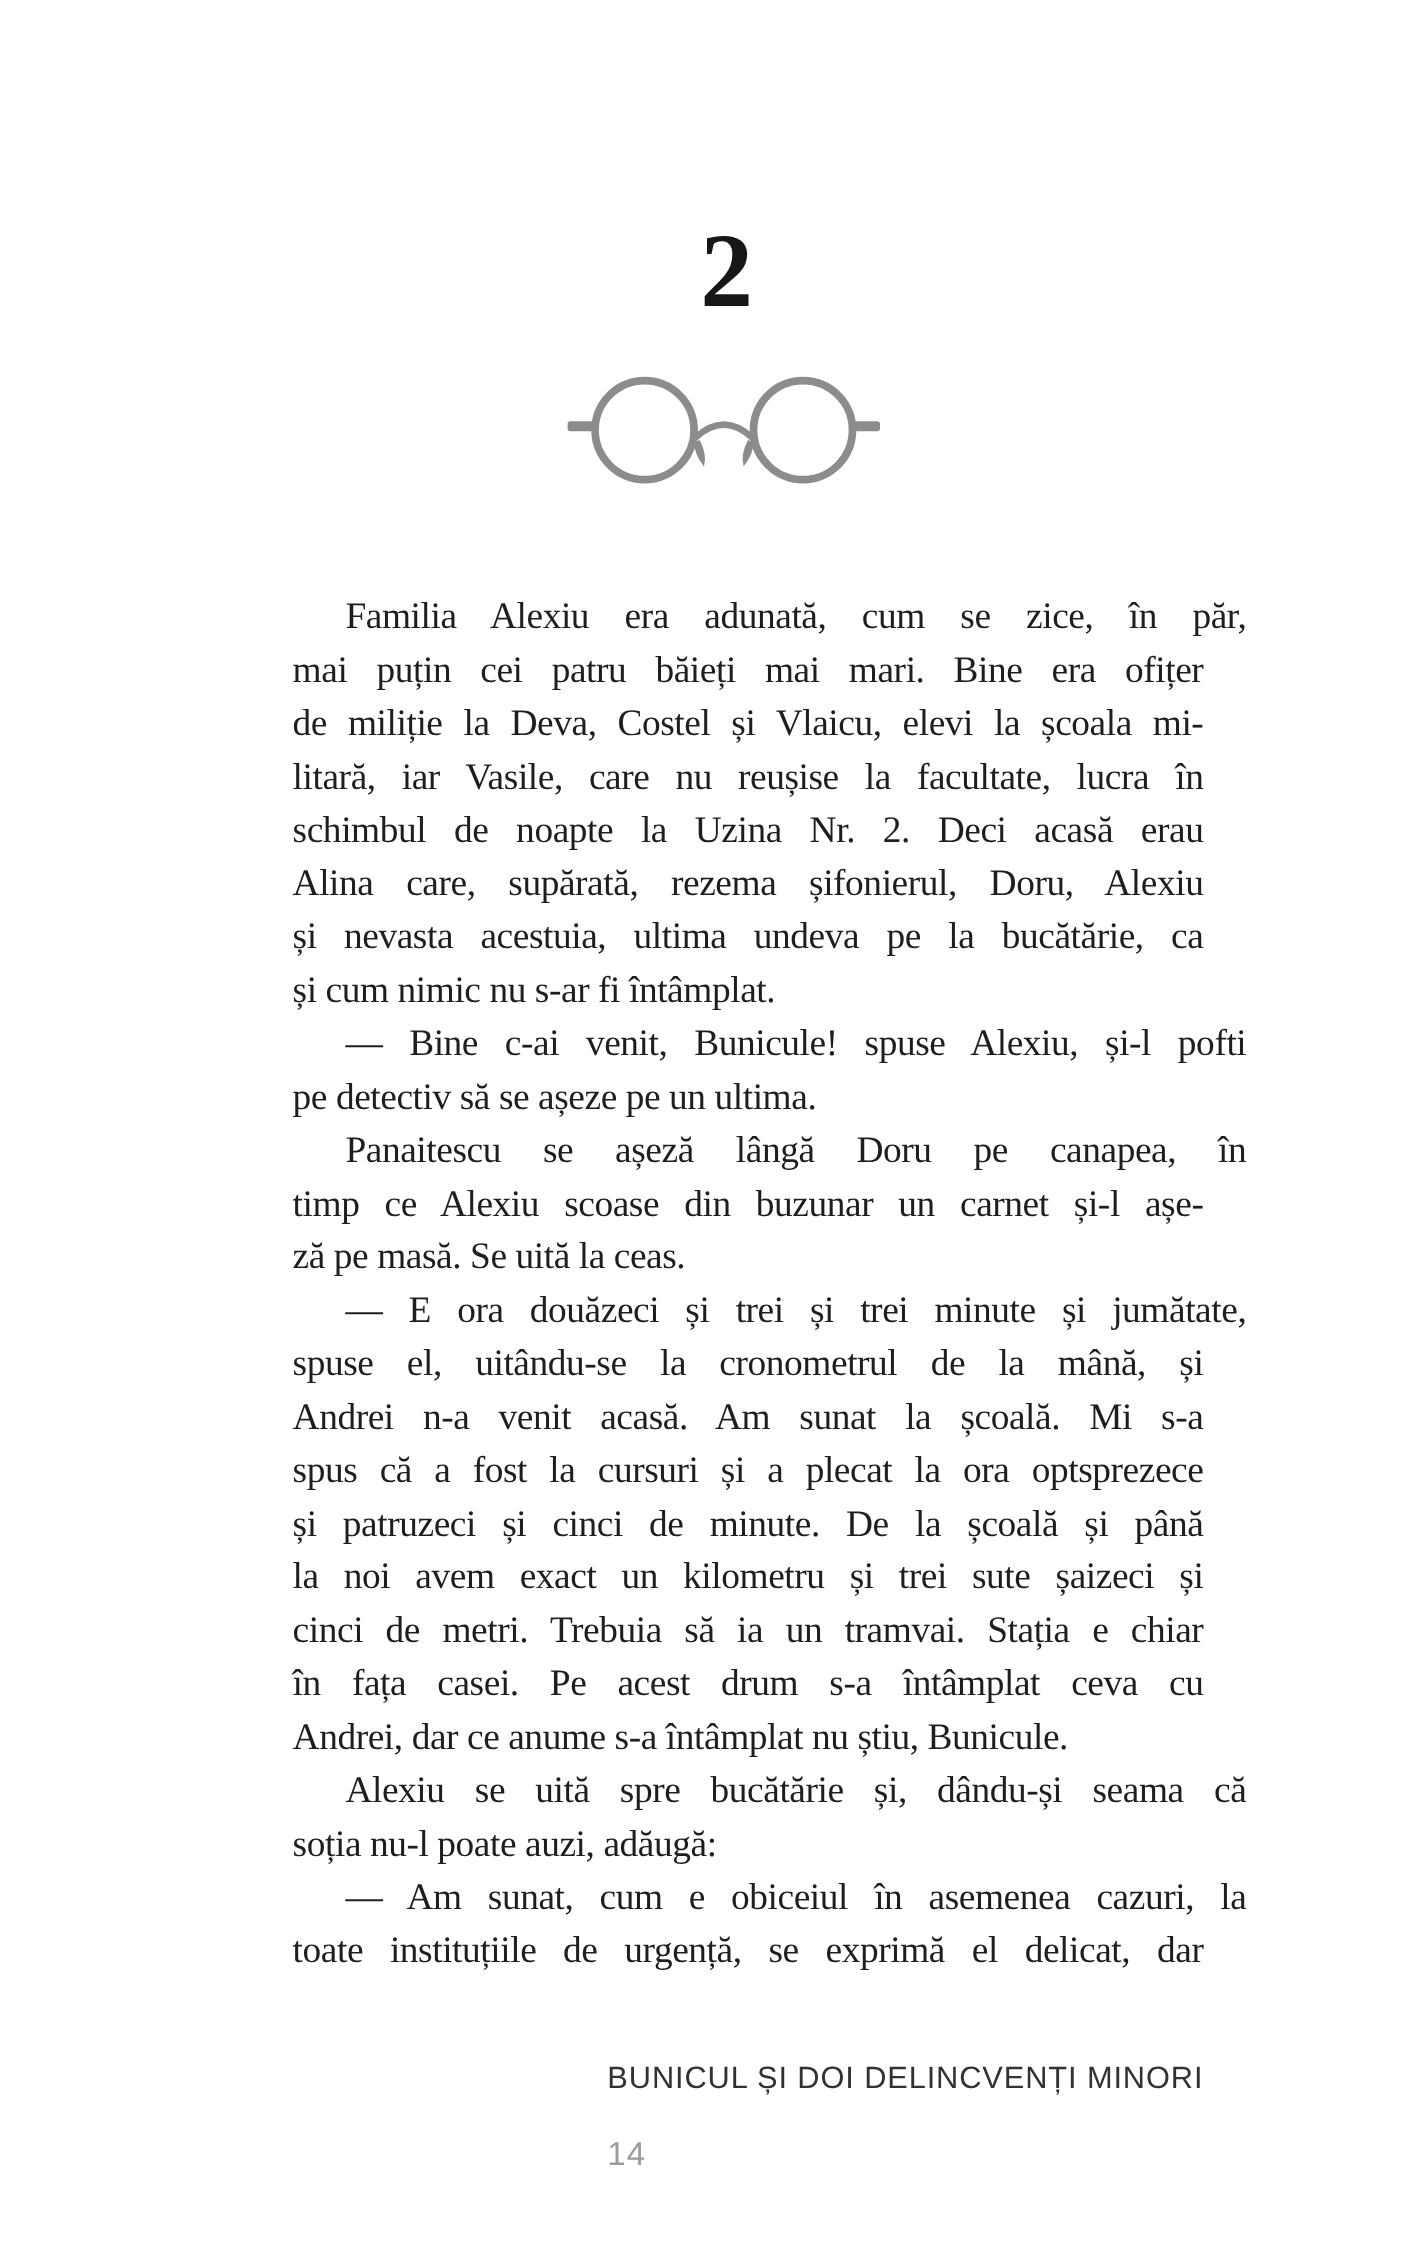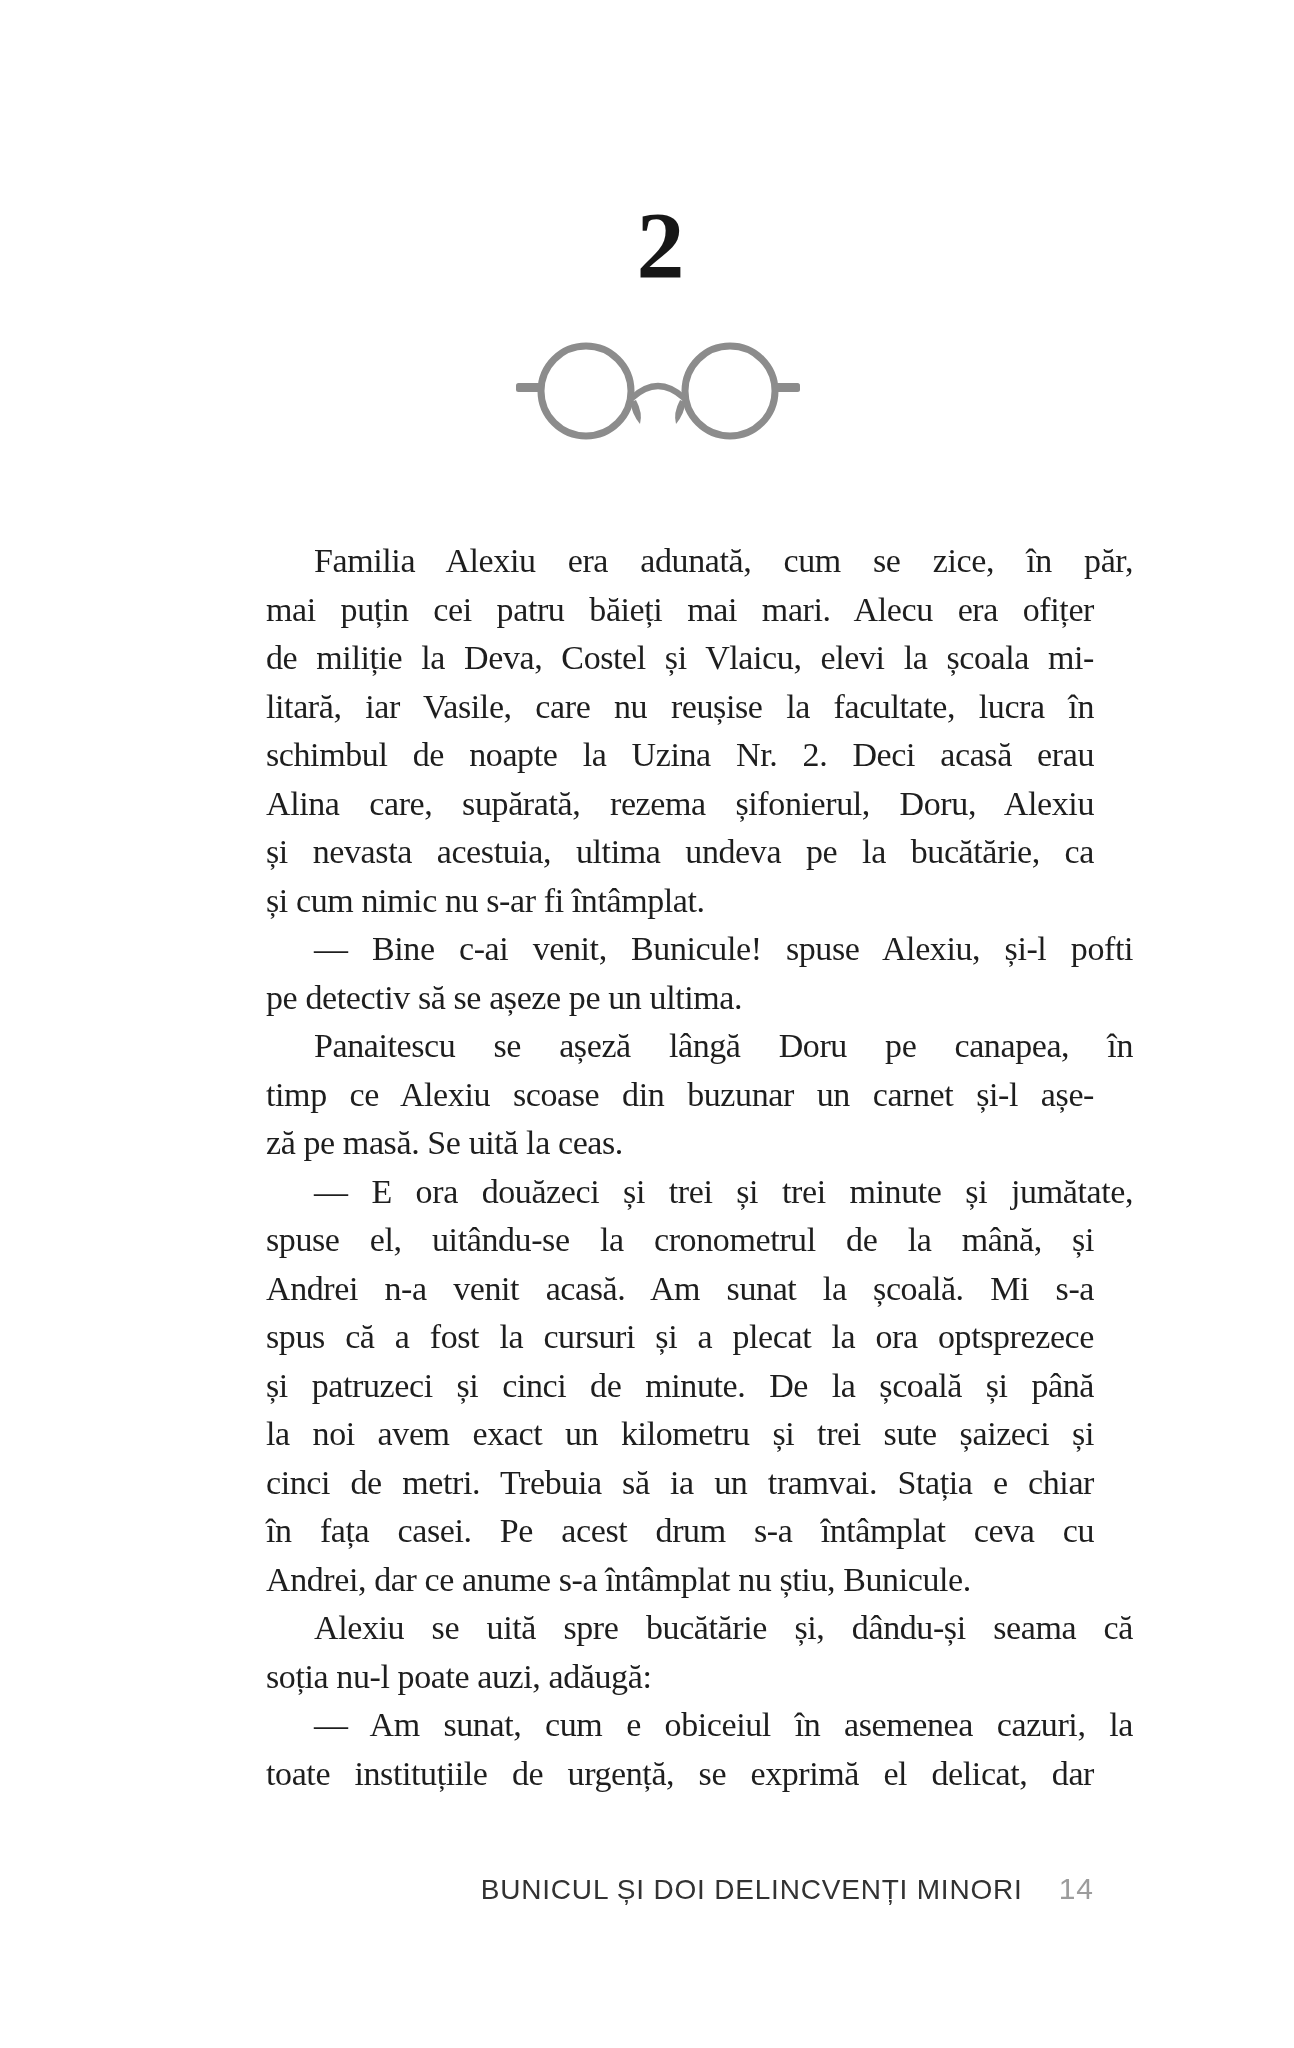--- a/index.html
+++ b/index.html
@@ -61,20 +61,21 @@
   }
   
   .footer {
     position: absolute;
     top: 1872px;
     right: 200px;
     display: flex;
     align-items: baseline;
     gap: 36px;
     font-family: "Liberation Sans", "DejaVu Sans", sans-serif;
+    flex-direction: column;
   }
   .running-title {
     font-size: 28px;
     line-height: 34px;
     letter-spacing: 0.8px;
     color: var(--footer-title, #323232);
     font-weight: 400;
   }
   .page-number {
     font-size: 30px;
@@ -100,21 +101,21 @@
       <path d="M 124 64 Q 150 40 176 64" fill="none" stroke="#8c8c8c" stroke-width="6" stroke-linecap="round"></path>
       <rect x="8" y="49" width="26" height="9" rx="2.5" fill="#8c8c8c"></rect>
       <rect x="266" y="49" width="26" height="9" rx="2.5" fill="#8c8c8c"></rect>
       <path d="M 128 66 q 7 13 4 24 q -9 -11 -9 -22 z" fill="#8c8c8c"></path>
       <path d="M 172 66 q -7 13 -4 24 q 9 -11 9 -22 z" fill="#8c8c8c"></path>
     </svg>
   </div>
 
   <div class="body-text">
       <div class="line indent">Familia Alexiu era adunată, cum se zice, în păr,</div>
-      <div class="line">mai puțin cei patru băieți mai mari. Alecu era ofițer</div>
+      <div class="line">mai puțin cei patru băieți mai mari. Bine era ofițer</div>
       <div class="line">de miliție la Deva, Costel și Vlaicu, elevi la școala mi-</div>
       <div class="line">litară, iar Vasile, care nu reușise la facultate, lucra în</div>
       <div class="line">schimbul de noapte la Uzina Nr. 2. Deci acasă erau</div>
       <div class="line">Alina care, supărată, rezema șifonierul, Doru, Alexiu</div>
       <div class="line">și nevasta acestuia, ultima undeva pe la bucătărie, ca</div>
       <div class="line end">și cum nimic nu s-ar fi întâmplat.</div>
       <div class="line indent">— Bine c-ai venit, Bunicule! spuse Alexiu, și-l pofti</div>
       <div class="line end">pe detectiv să se așeze pe un ultima.</div>
       <div class="line indent">Panaitescu se așeză lângă Doru pe canapea, în</div>
       <div class="line">timp ce Alexiu scoase din buzunar un carnet și-l așe-</div>

